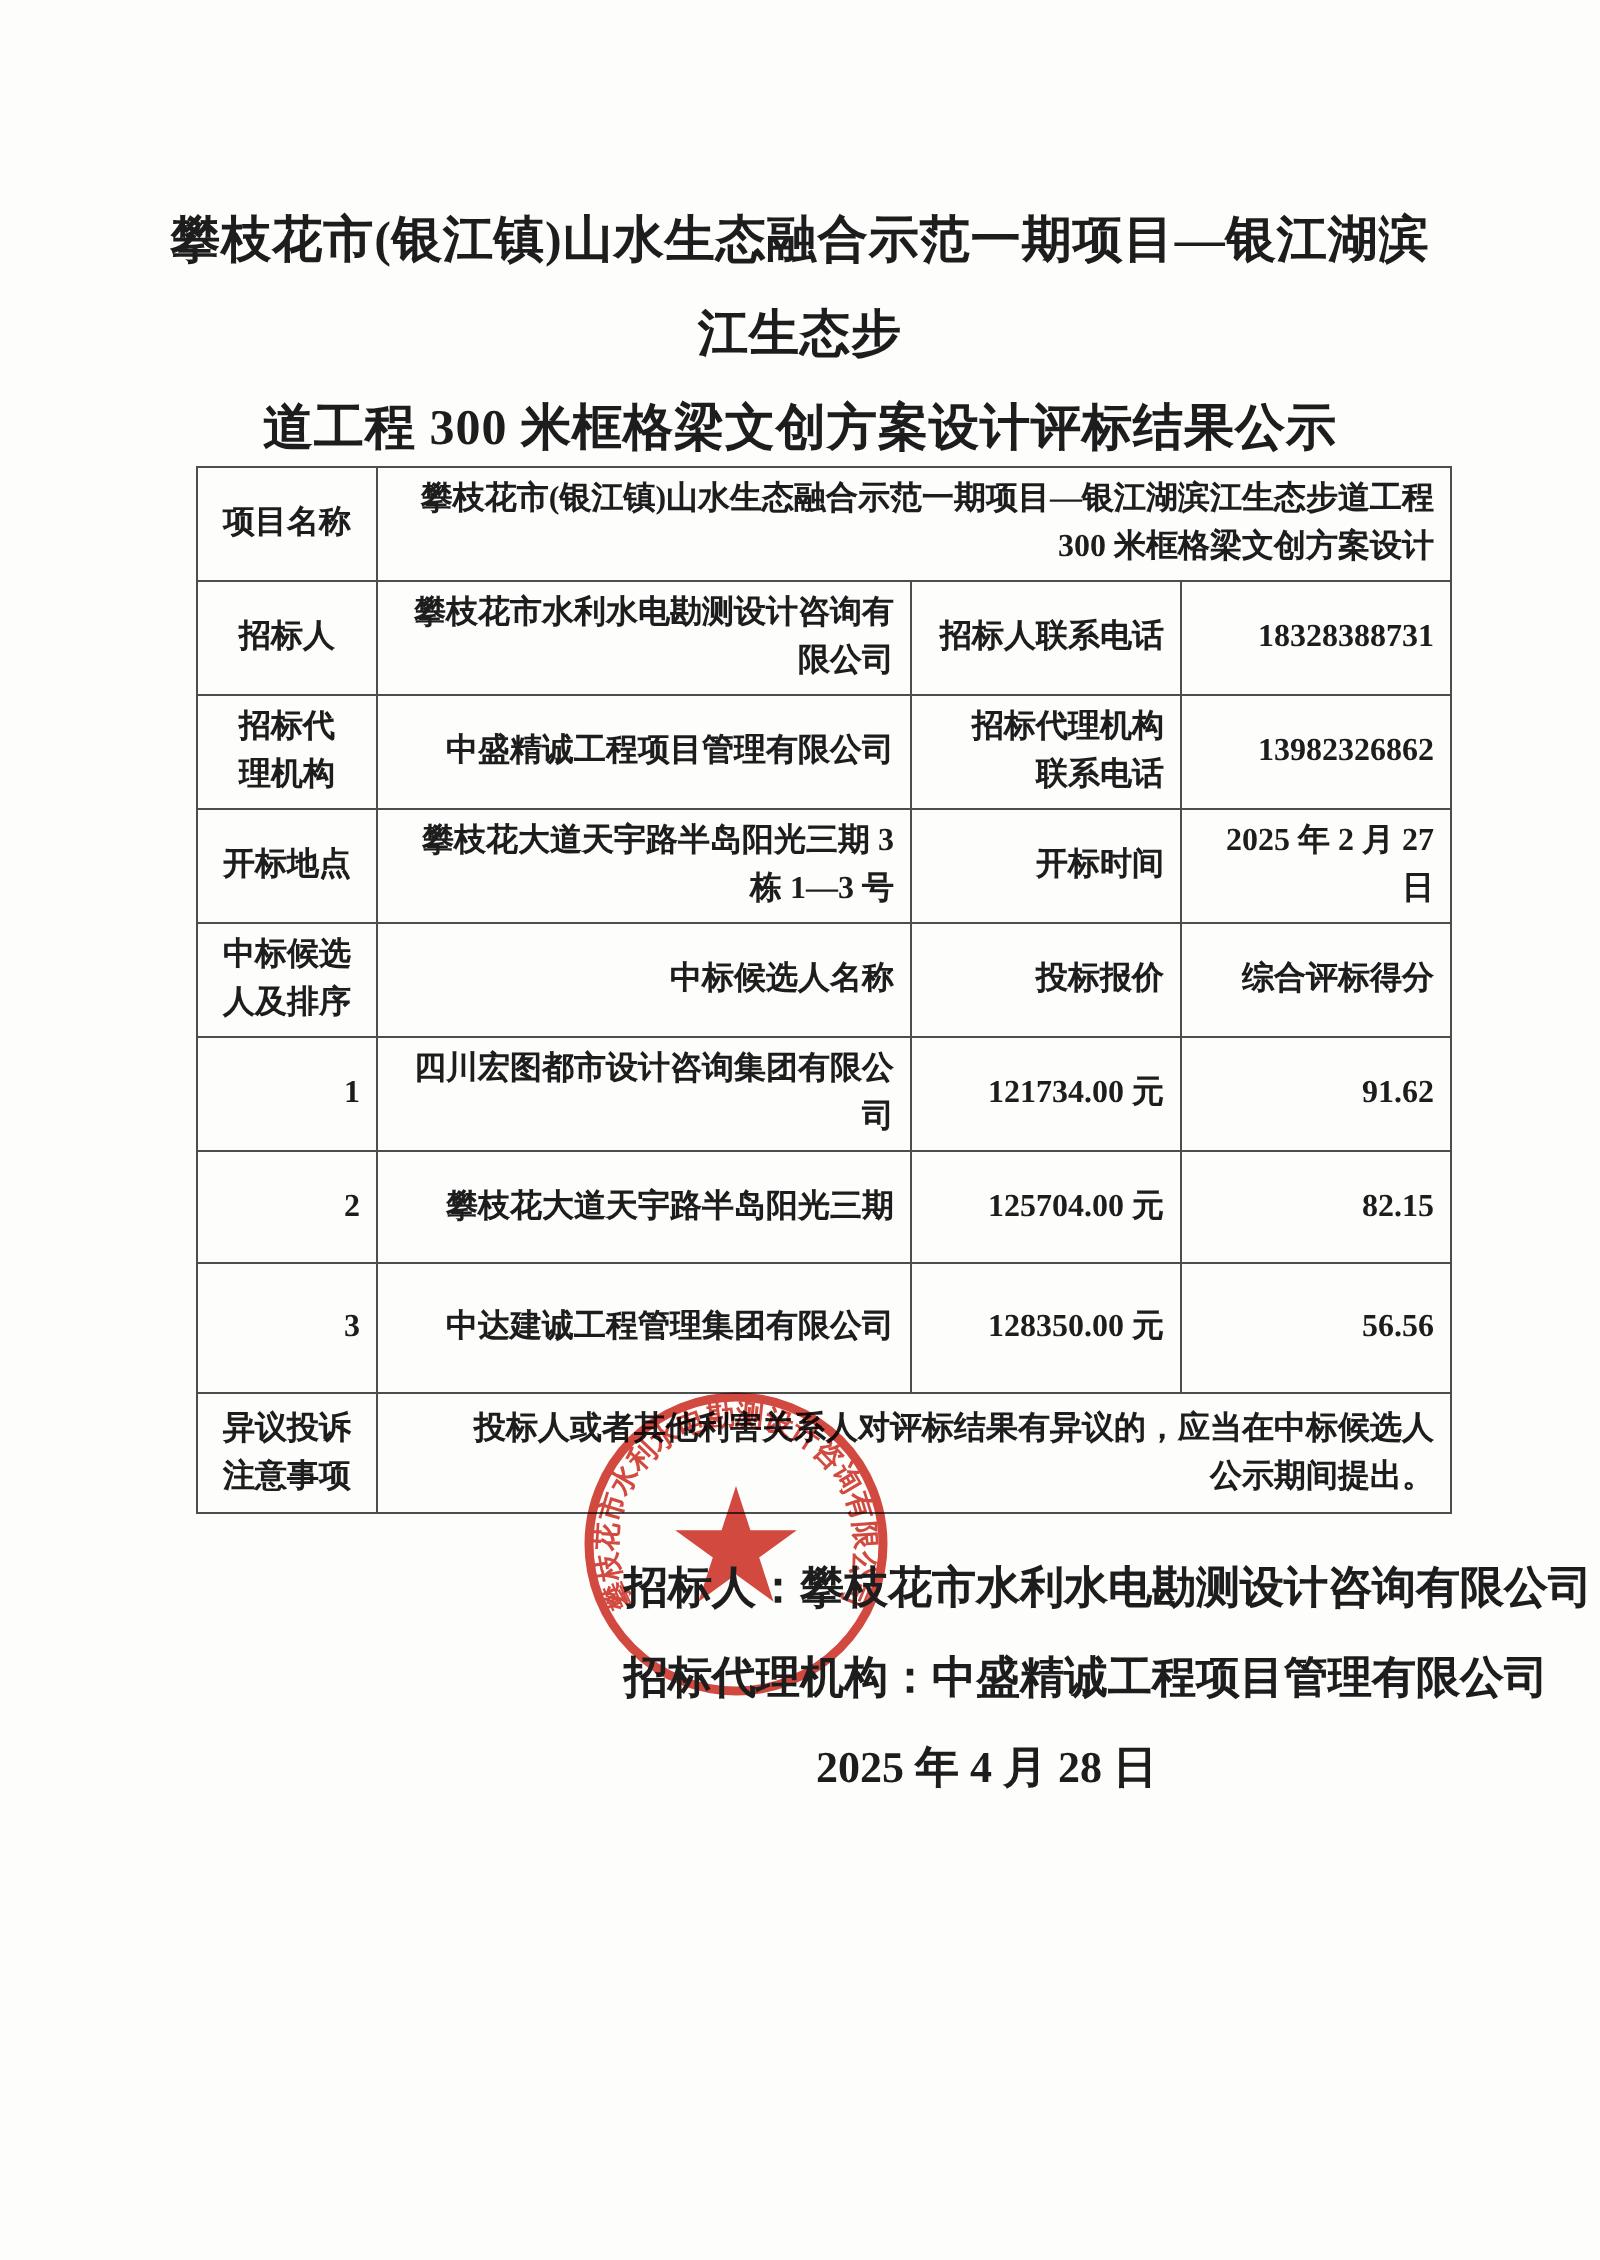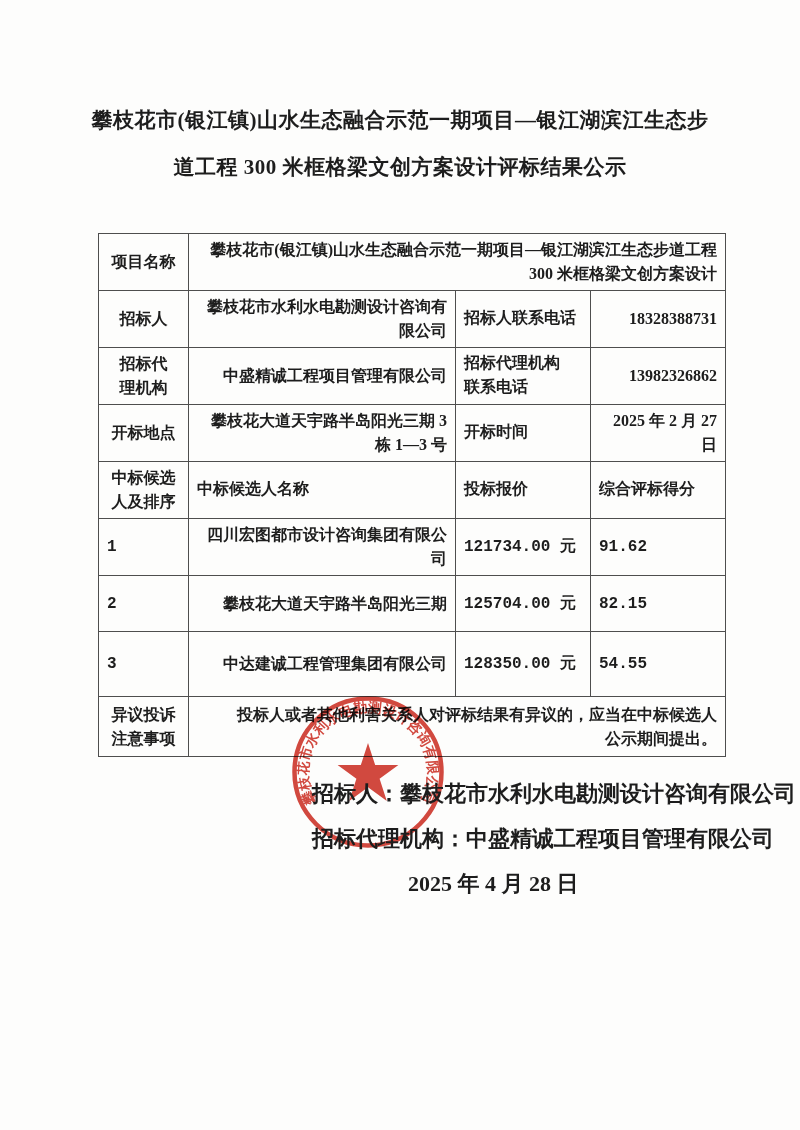--- a/index.html
+++ b/index.html
@@ -7,42 +7,42 @@
     position:relative;
     width:800px;height:1130px;
     background:#fdfdfc;
     font-family:"Liberation Serif","DejaVu Serif",serif;
     color:#1d1d1d;
     overflow:hidden;
   }
   .title{
     position:absolute;top:97px;left:80px;width:640px;
     text-align:center;
-    font-size:21px;font-weight:bold;
+    font-size:25px;font-weight:bold;
     line-height:47px;
     letter-spacing:0.5px;
   }
   table.doc{
     position:absolute;top:202px;left:98px;
     width:627px;
     border-collapse:collapse;
     table-layout:fixed;
     font-size:16px;
     font-weight:600;
     margin-top:31px;
   }
   table.doc td{
     border:1px solid #4e4e4e;
     padding:4px 8px;
     vertical-align:middle;
     line-height:24px;
     overflow:hidden;
   }
   td.lab{text-align:center;white-space:pre-line;padding:4px 2px;}
-  td.ctr{text-align:left;white-space:pre-line;font-family:Liberation Mono, monospace;}
+  td.ctr{text-align:right;white-space:pre-line;}
   td.val{text-align:right;}
   td.obj p{margin:0;text-indent:2em;}
   tr.r1{height:56px}
   tr.r2{height:50px}
   tr.r3{height:50px}
   tr.r4{height:56px}
   tr.r5{height:45px}
   tr.r6{height:53px}
   tr.r7{height:55px}
   tr.r8{height:56px}
@@ -121,21 +121,21 @@
       <tr class="r8">
         <td class="ctr">2</td>
         <td class="val">攀枝花大道天宇路半岛阳光三期</td>
         <td class="ctr">125704.00 元</td>
         <td class="ctr">82.15</td>
       </tr>
       <tr class="r9">
         <td class="ctr">3</td>
         <td class="val">中达建诚工程管理集团有限公司</td>
         <td class="ctr">128350.00 元</td>
-        <td class="ctr">54.55</td>
+        <td class="ctr">56.56</td>
       </tr>
       <tr class="r10">
         <td class="lab">异议投诉
 注意事项</td>
         <td class="val obj" colspan="3">
           <p>投标人或者其他利害关系人对评标结果有异议的，应当在中标候选人公示期间提出。</p>
         </td>
       </tr>
     </tbody>
   </table>

